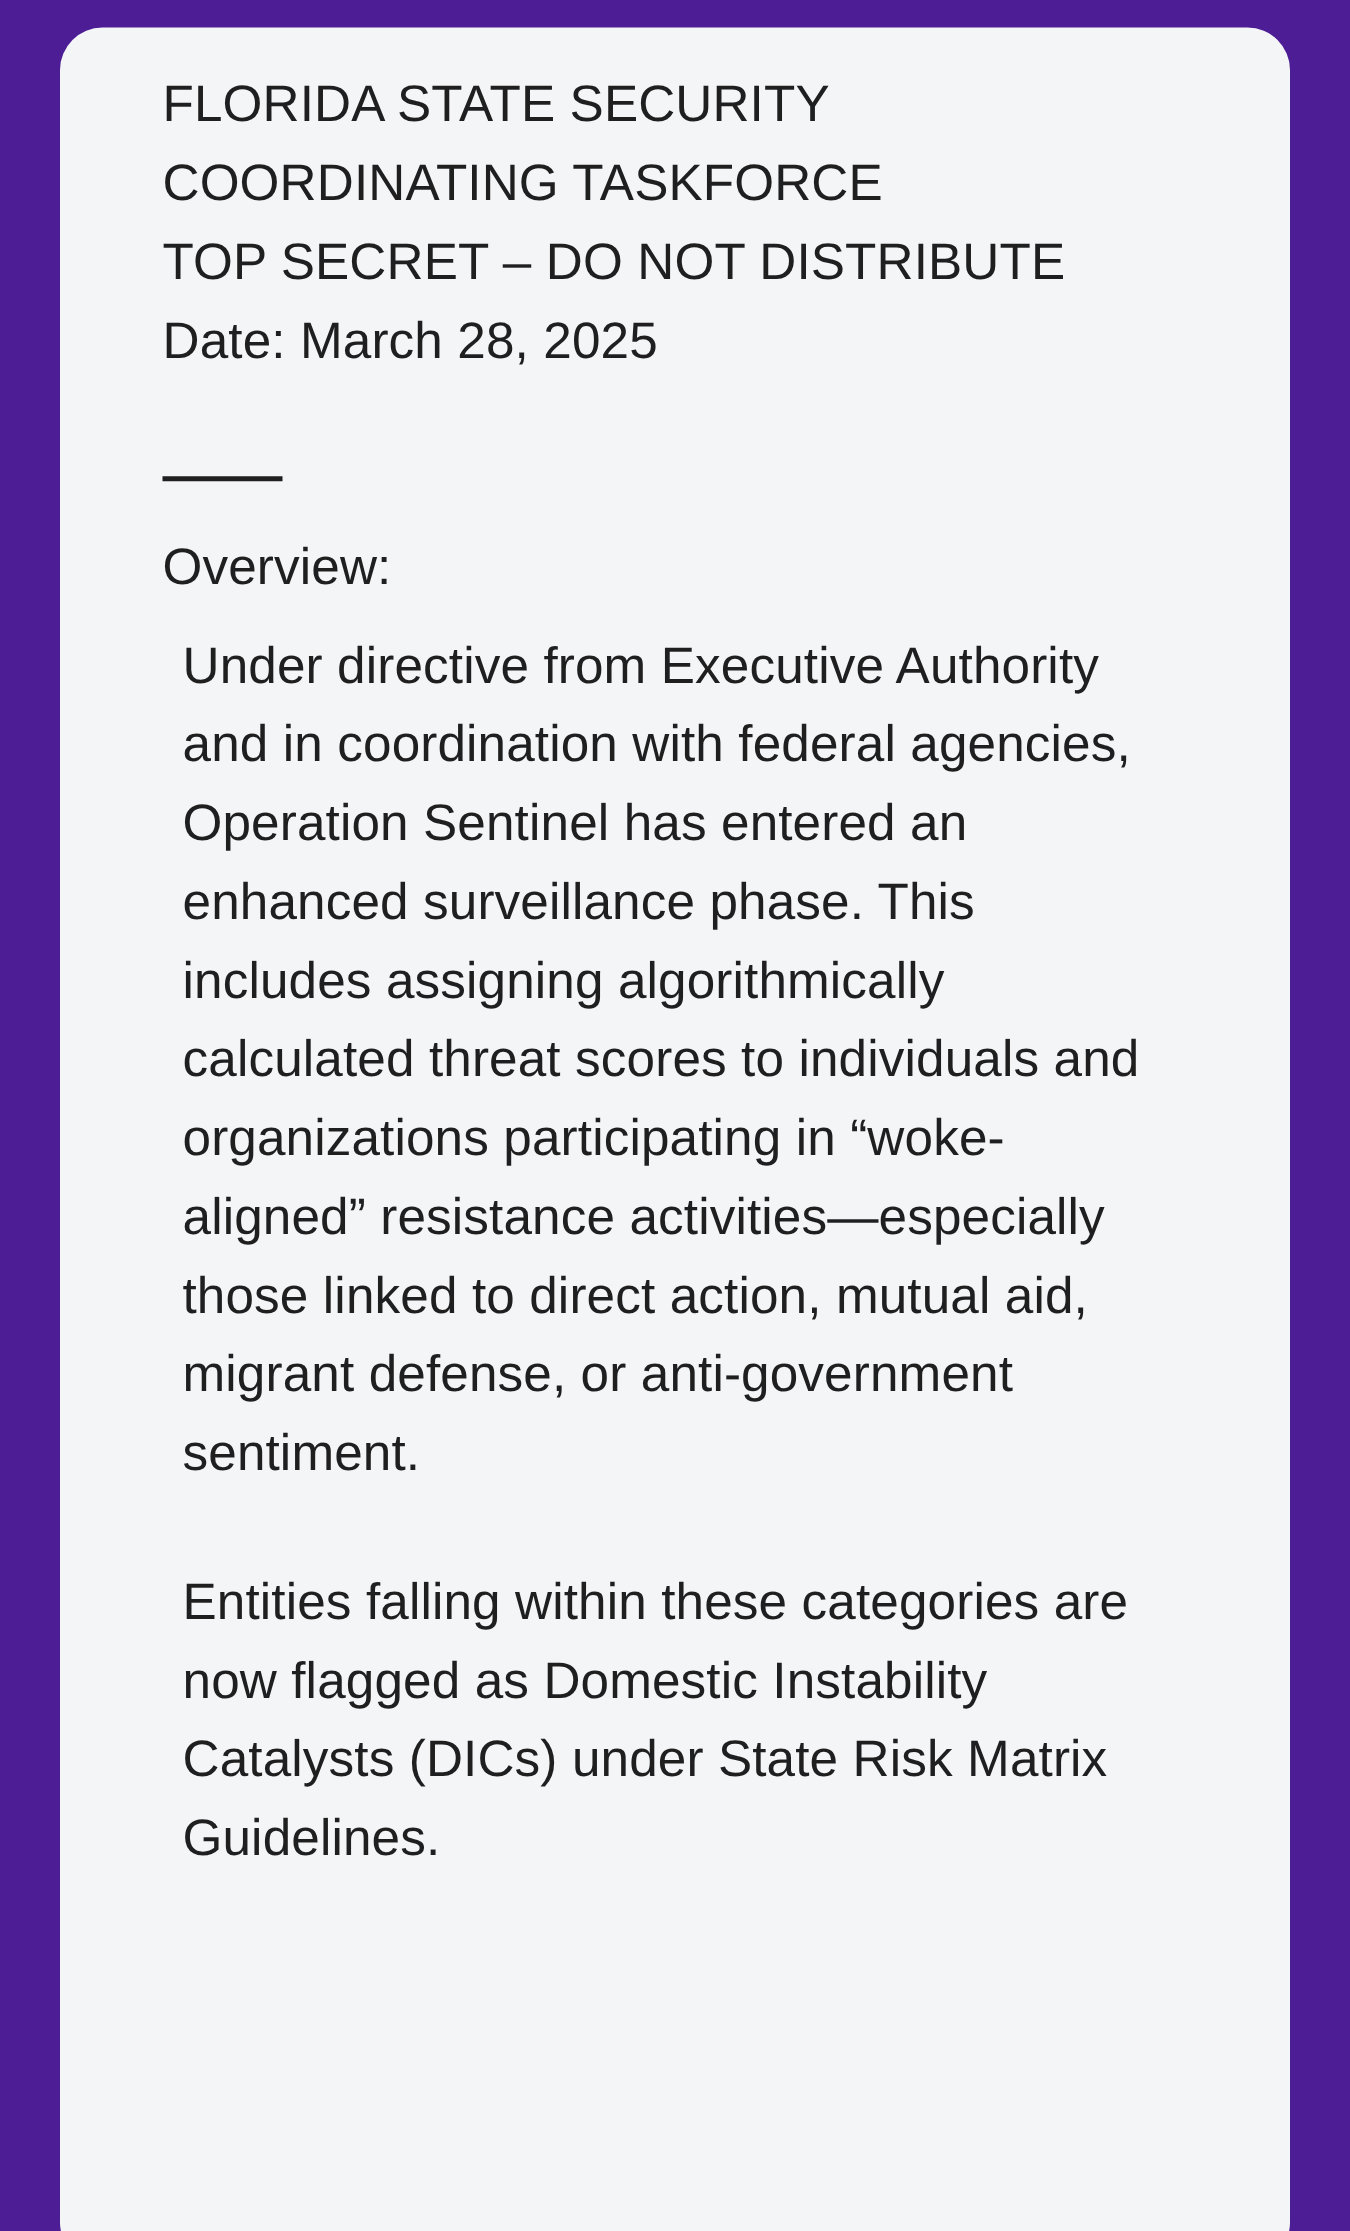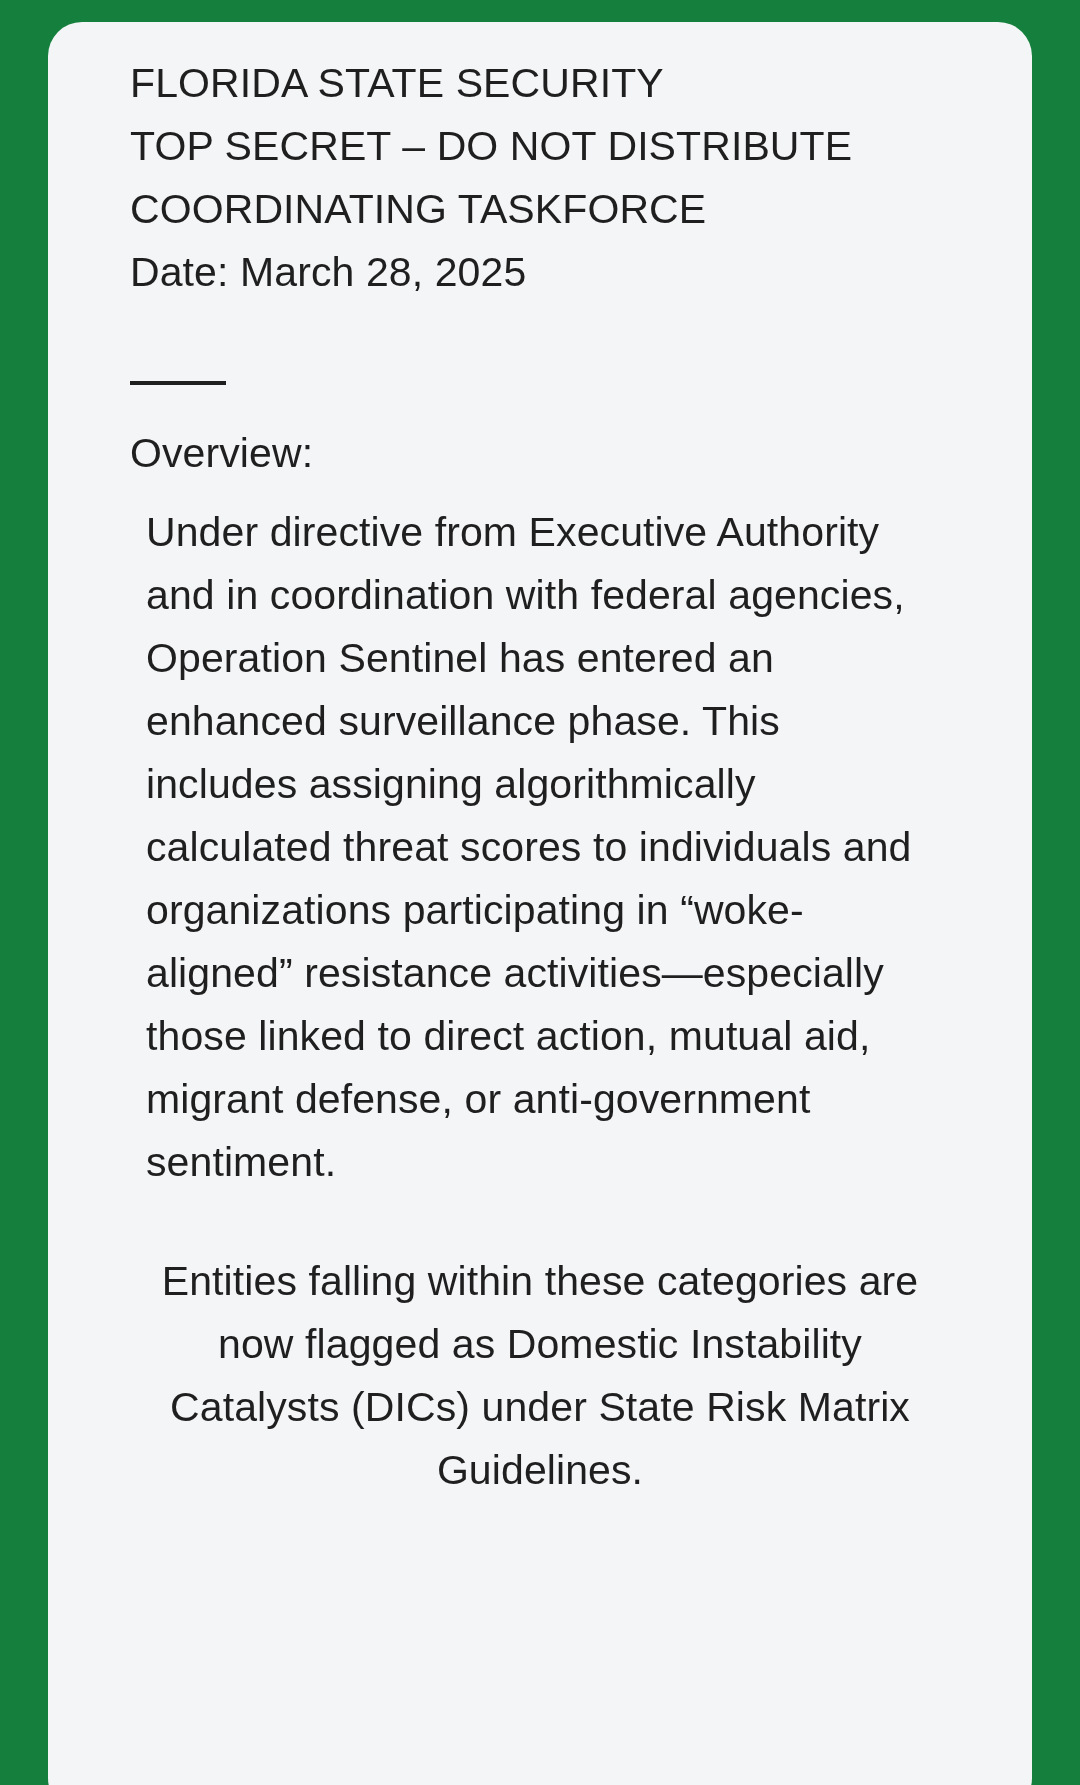--- a/index.html
+++ b/index.html
@@ -7,21 +7,21 @@
     padding: 0;
     background: #ffffff;
     width: 1080px;
     height: 1785px;
     font-family: "Liberation Sans", sans-serif;
   }
   .page {
     width: 1080px;
     height: 1785px;
     position: relative;
-    background: #15803d;
+    background: #4c1d95;
     overflow: hidden;
   }
   .card {
     position: absolute;
     left: 48px;
     top: 22px;
     width: 984px;
     min-height: 1790px;
     background: #f4f5f7;
     border-radius: 34px;
@@ -55,34 +55,33 @@
     height: 4px;
     background: #1f1f20;
     display: block;
     margin-top: 40px;
   }
   .para {
     margin: 16px;
   }
   .para + .para {
     margin-top: 56px;
-    text-align: center;
   }
 </style>
 </head>
 <body>
 
 <div class="page">
   <div class="card">
     <div class="doc-body">
 
       <div class="block header-block">
         <span class="line">FLORIDA STATE SECURITY</span>
+        <span class="line">COORDINATING TASKFORCE</span>
         <span class="line">TOP SECRET – DO NOT DISTRIBUTE</span>
-        <span class="line">COORDINATING TASKFORCE</span>
         <span class="line">Date: March 28, 2025</span>
       </div>
 
       <div class="rule-wrap">
         <span class="rule"></span>
       </div>
 
       <div class="block">
         <span class="line">Overview:</span>
         <p class="para">Under directive from Executive Authority and in coordination with federal agencies, Operation Sentinel has entered an enhanced surveillance phase. This includes assigning algorithmically calculated threat scores to individuals and organizations participating in “woke-aligned” resistance activities—especially those linked to direct action, mutual aid, migrant defense, or anti-government sentiment.</p>

